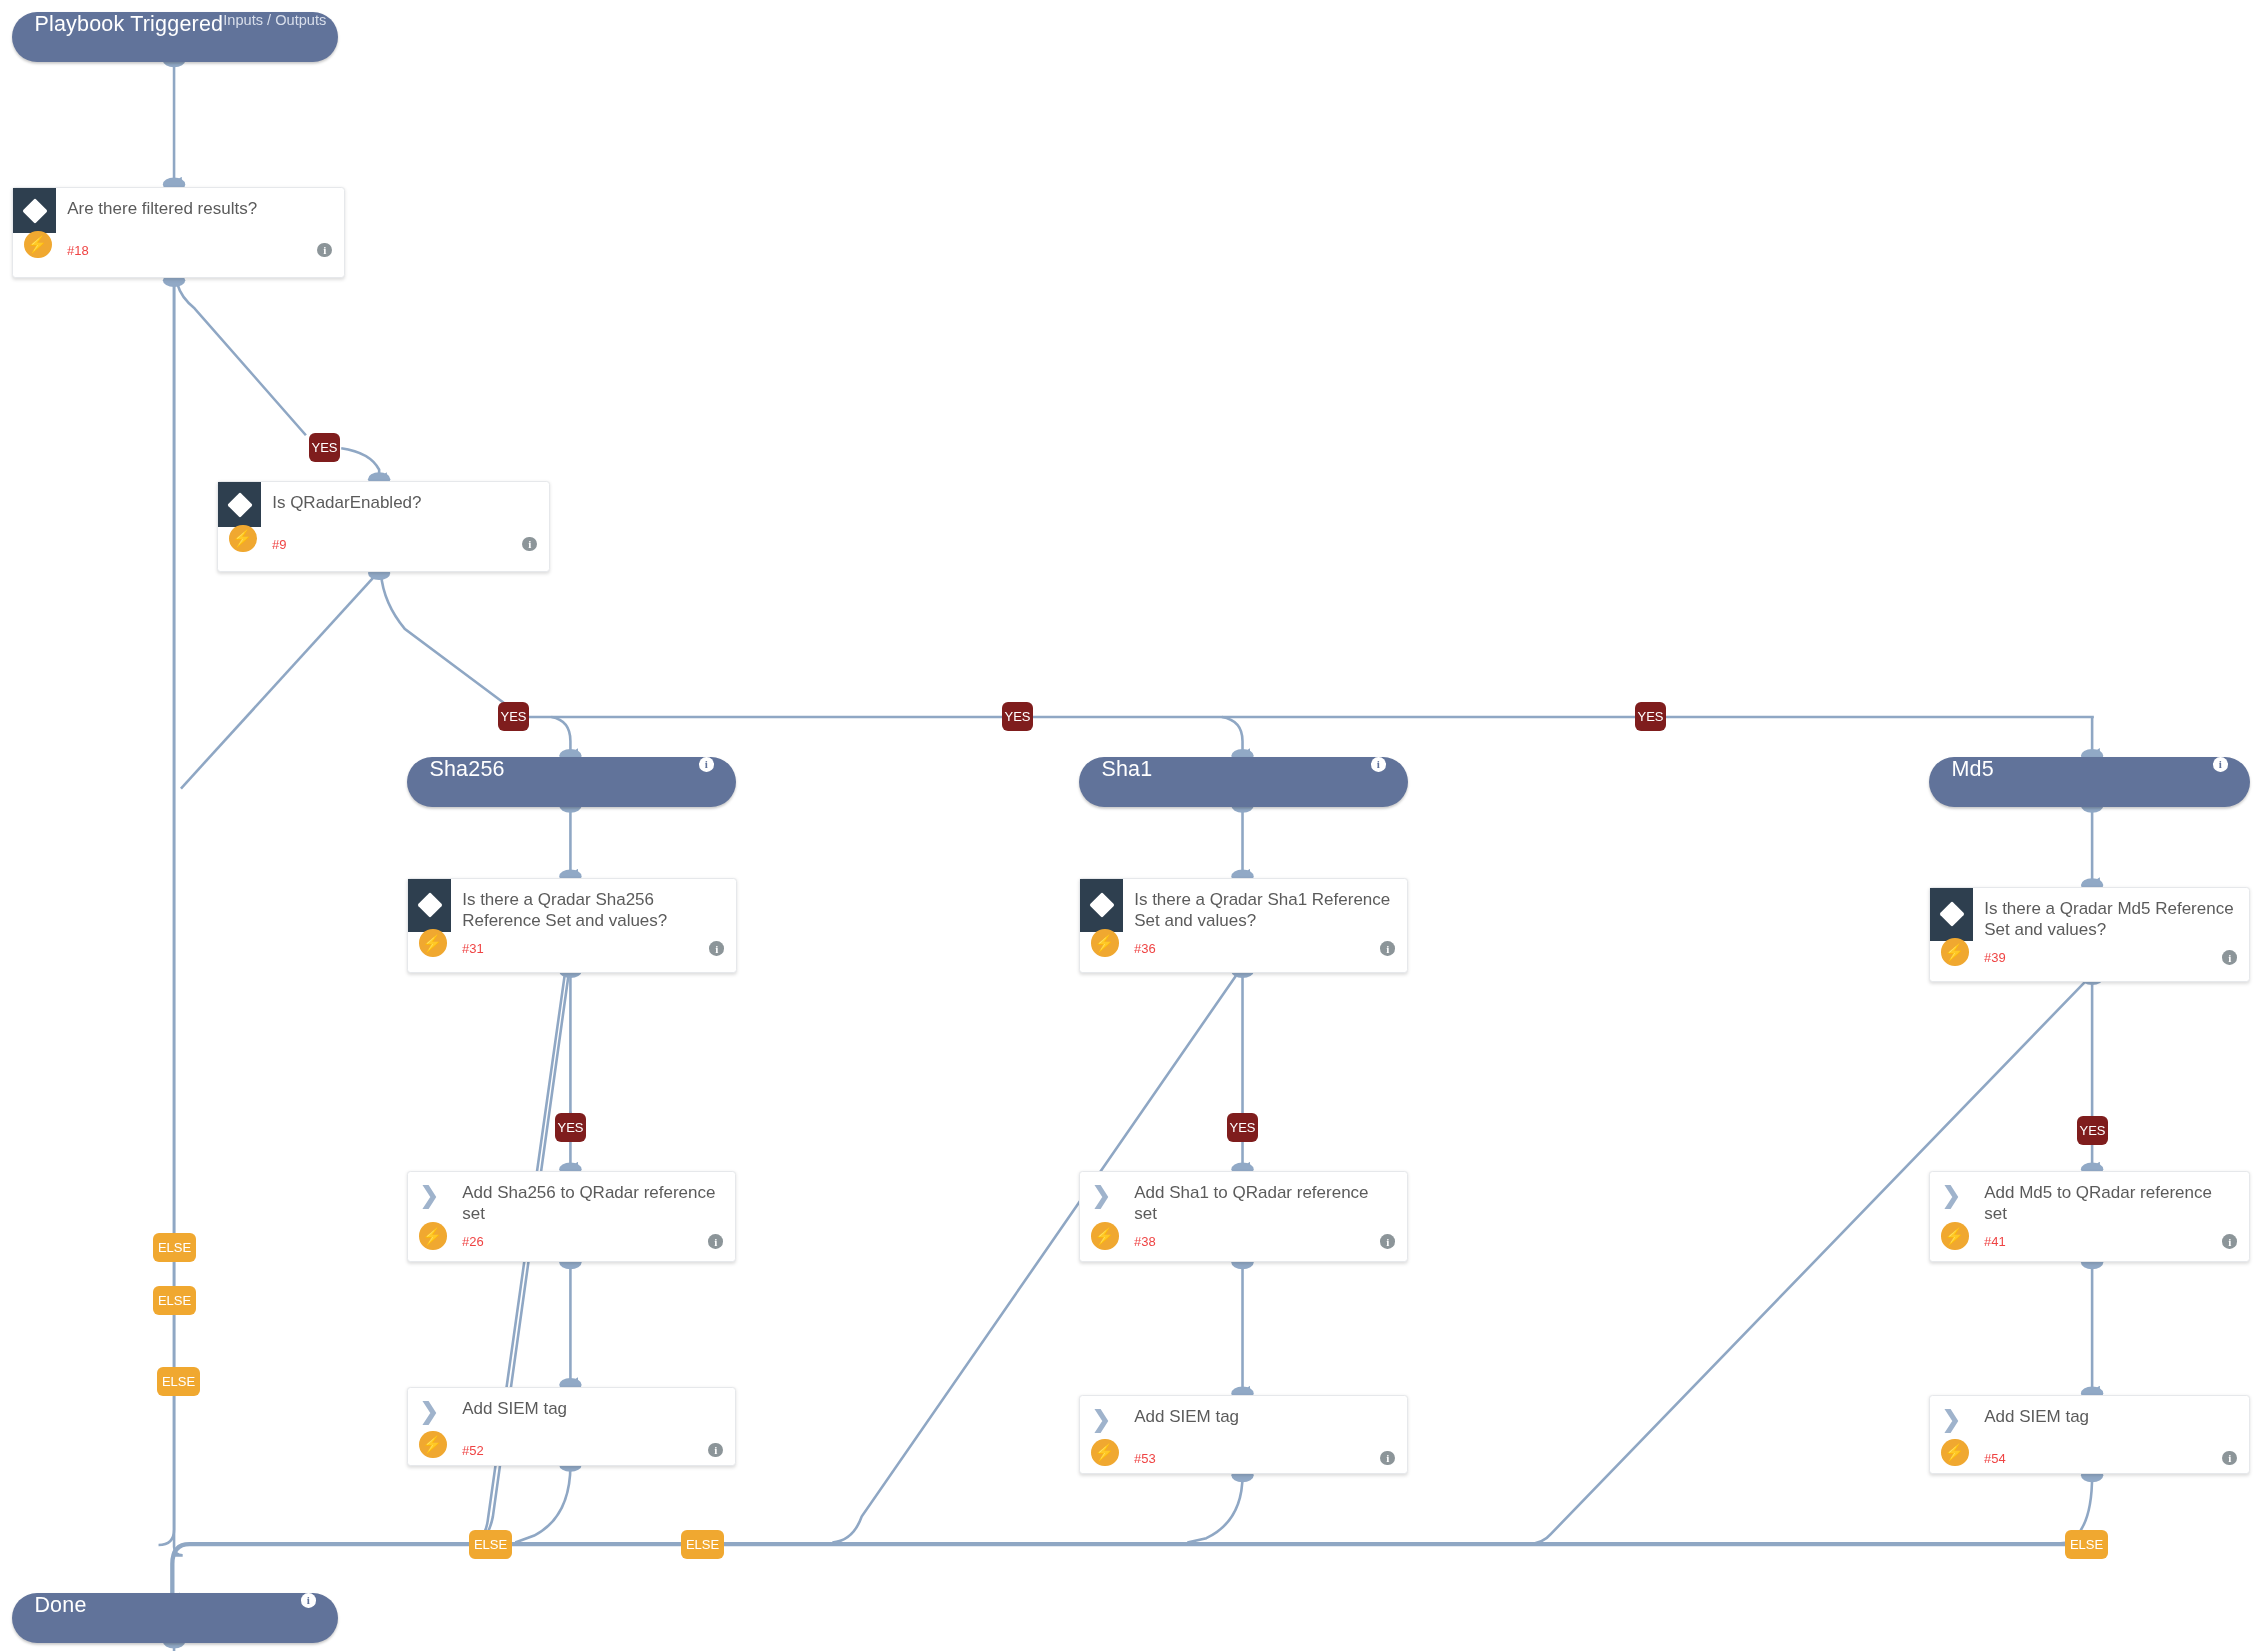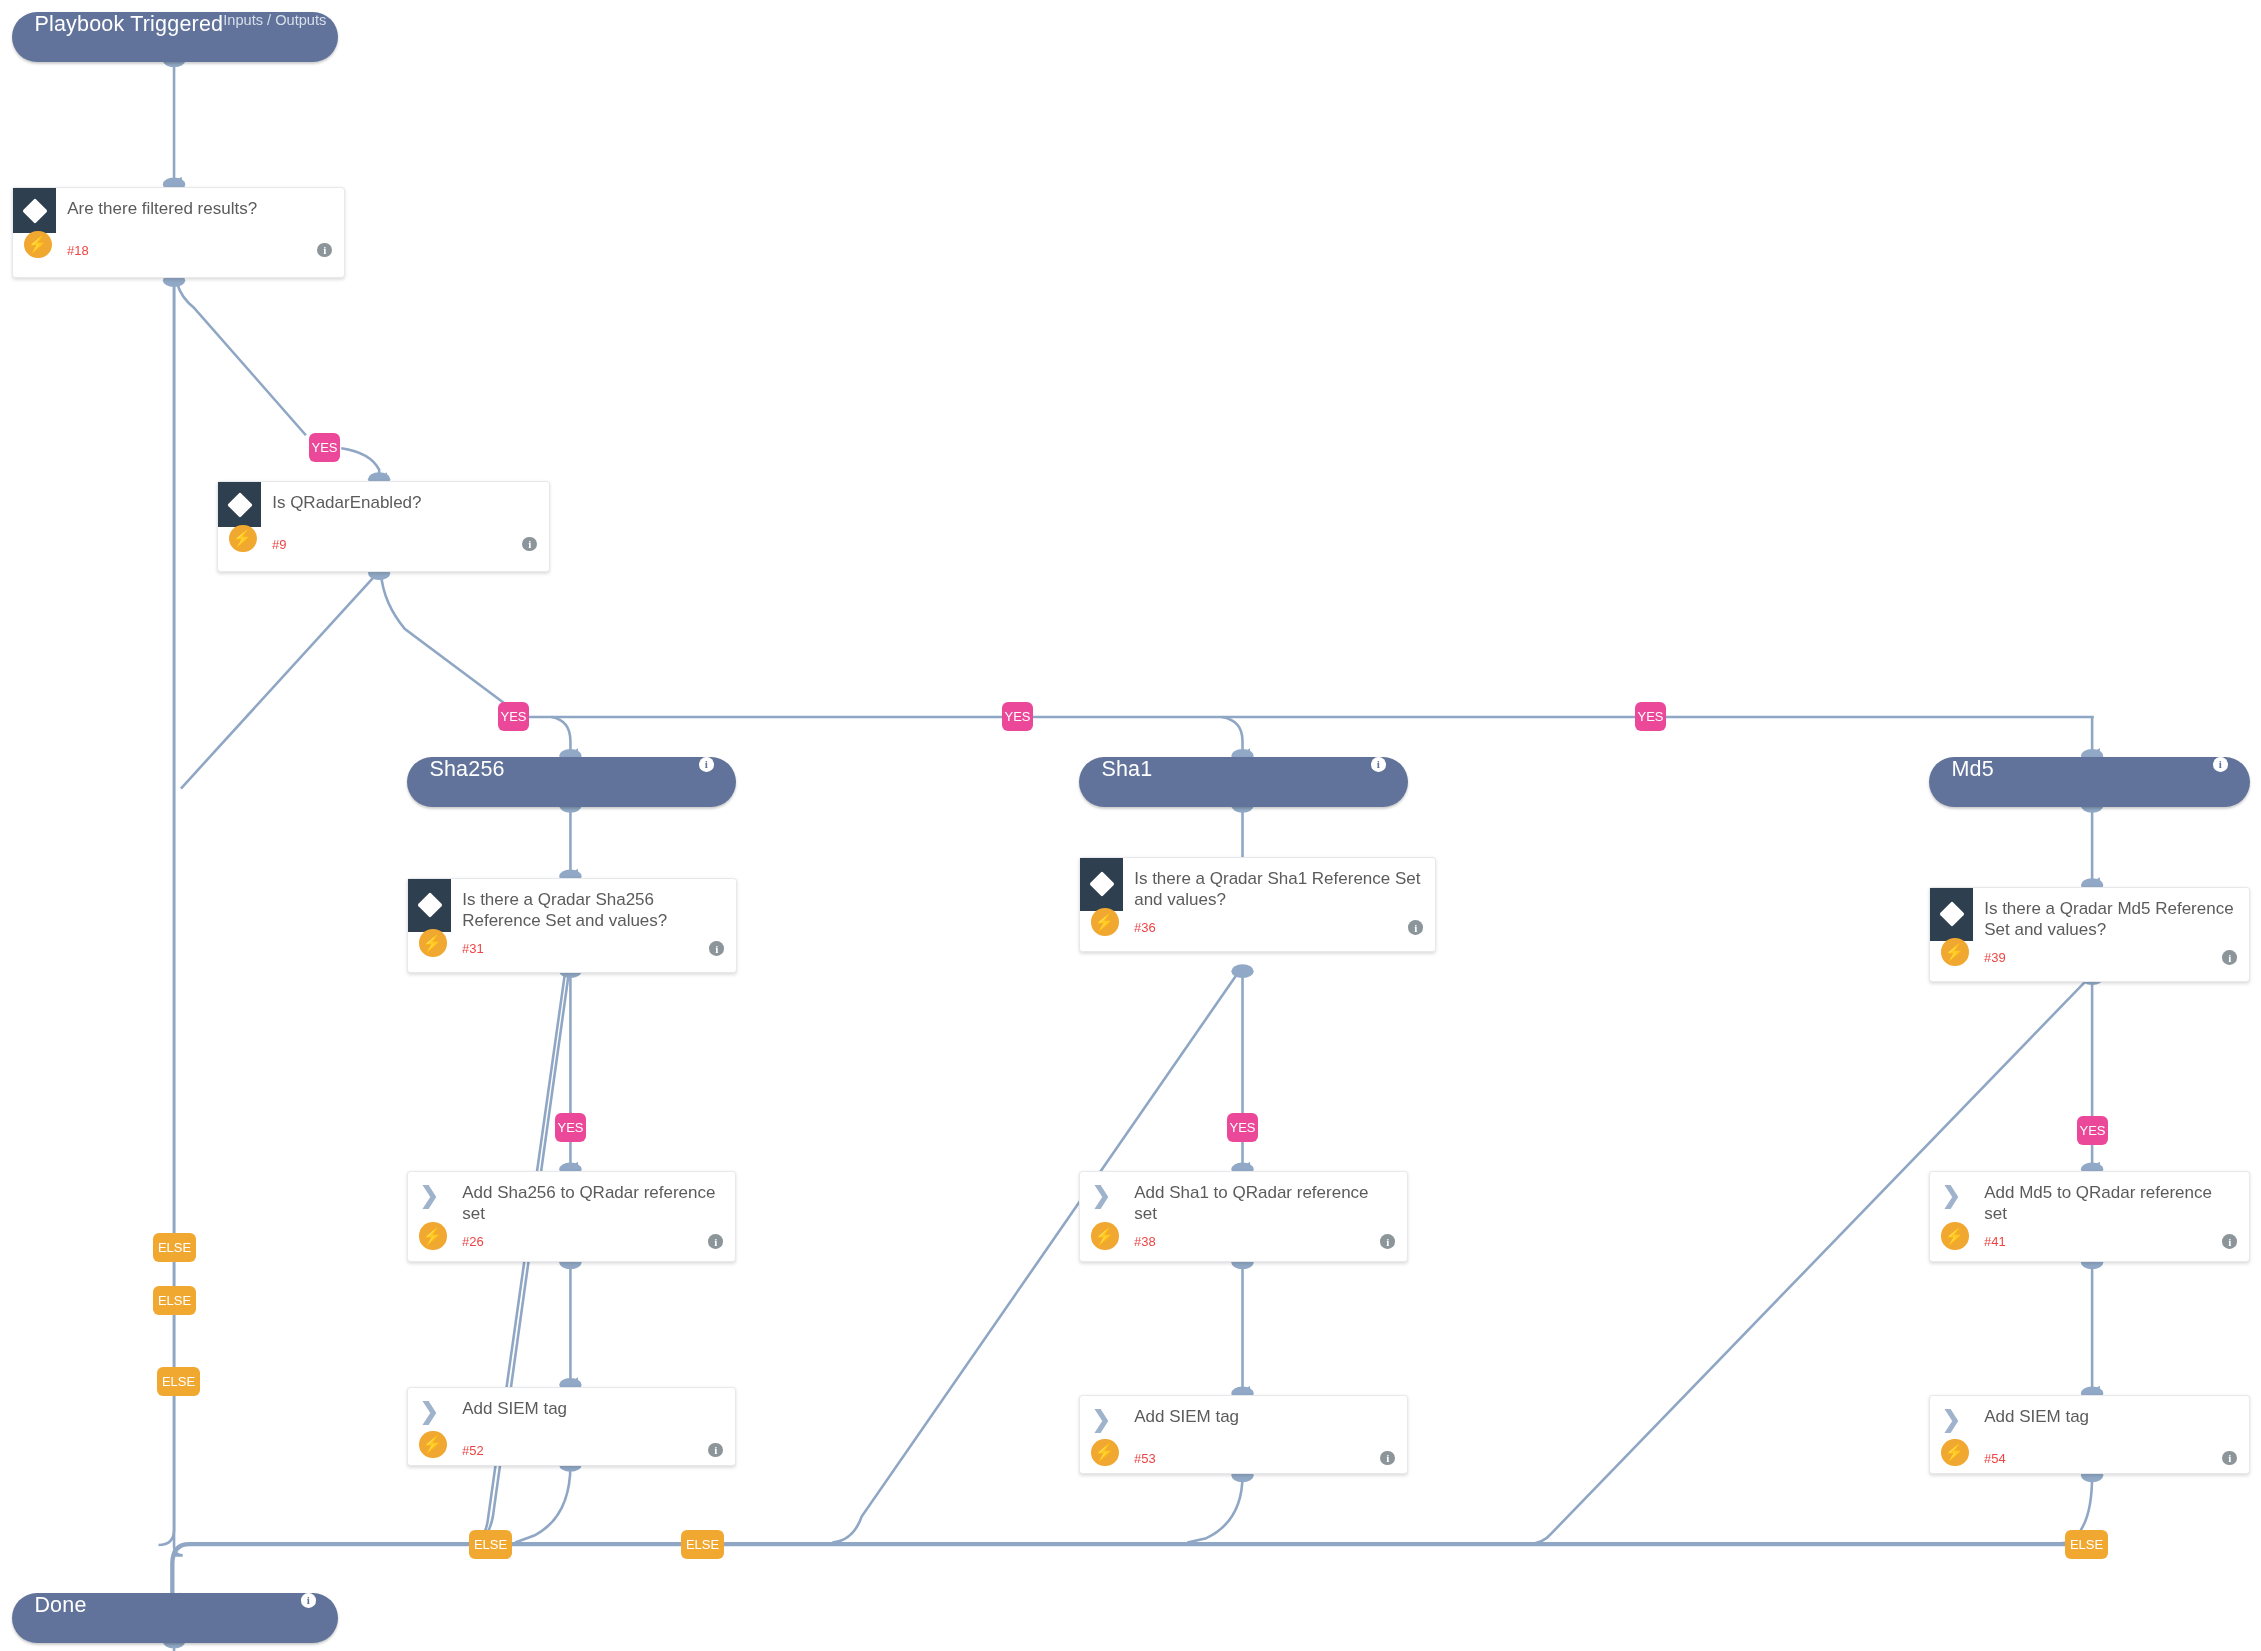--- a/index.html
+++ b/index.html
@@ -154,21 +154,21 @@
     position: absolute;
     display: flex;
     align-items: center;
     justify-content: center;
     color: #ffffff;
     font-size: 13px;
     border-radius: 6px;
     box-sizing: border-box;
   }
   .elabel.yes {
-    background: #ec4899;
+    background: #7f1d1d;
     width: 31px;
     height: 29px;
   }
   .elabel.els {
     background: #f0a830;
     width: 43px;
     height: 29px;
   }
 </style>
 </head>
@@ -348,21 +348,21 @@
     </div>
   </div>
 
   <div class="pill" style="left:1079px; top:757px; width:329px; height:50px;">
     <span class="pill-title">Sha1</span>
     <span class="info-w">
       <span class="info-dot light">i</span>
     </span>
   </div>
 
-  <div class="card" style="left:1079px; top:857px; width:357px; height:95px;">
+  <div class="card" style="left:1079px; top:878px; width:329px; height:95px;">
     <div class="card-top">
       <div class="cond-badge">
           <div class="diamond"></div>
         </div>
       <div class="card-title">Is there a Qradar Sha1 Reference Set and values?</div>
     </div>
     <div class="card-bottom">
       <div class="bolt">⚡</div>
       <span class="card-id">#36</span>
       <span class="info-dot">i</span>

